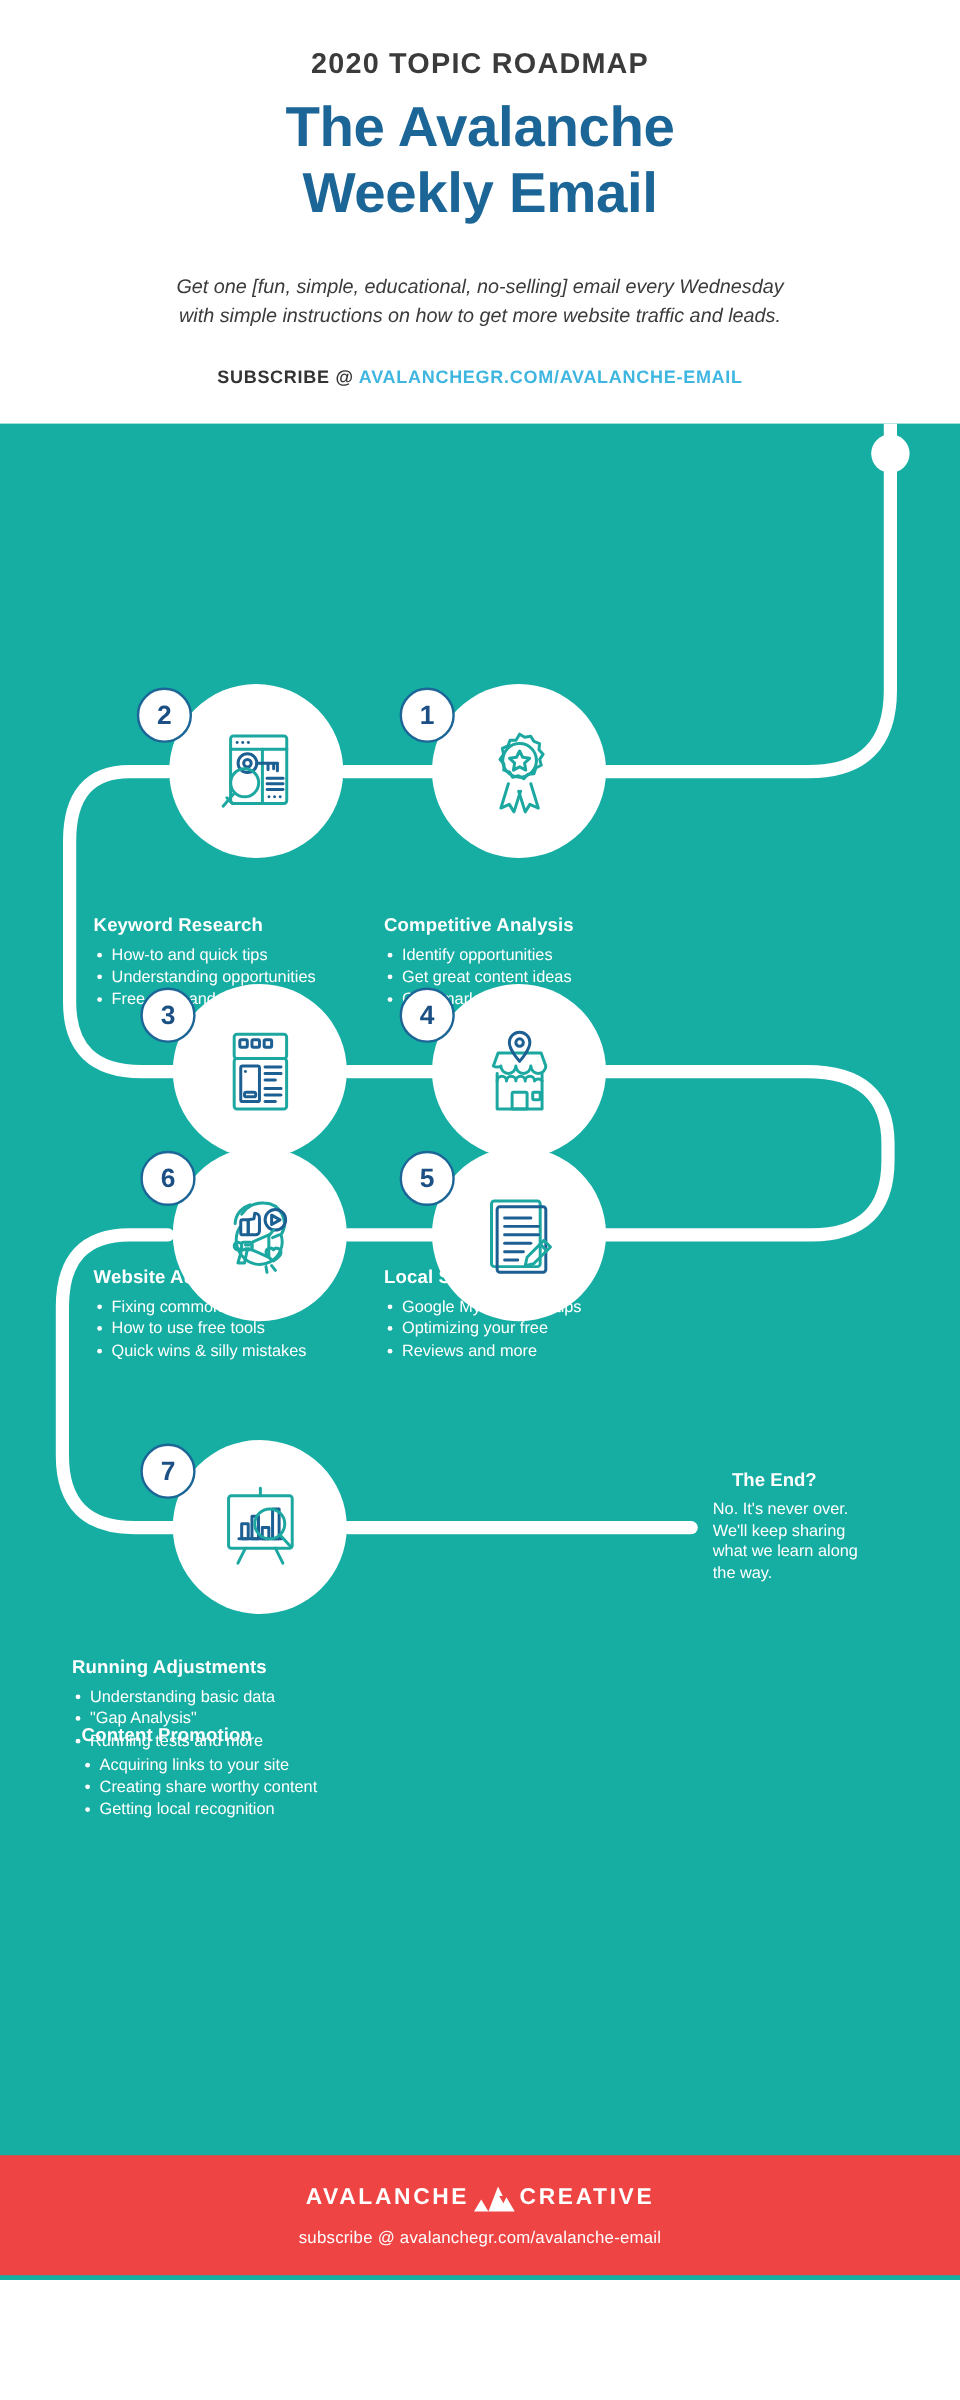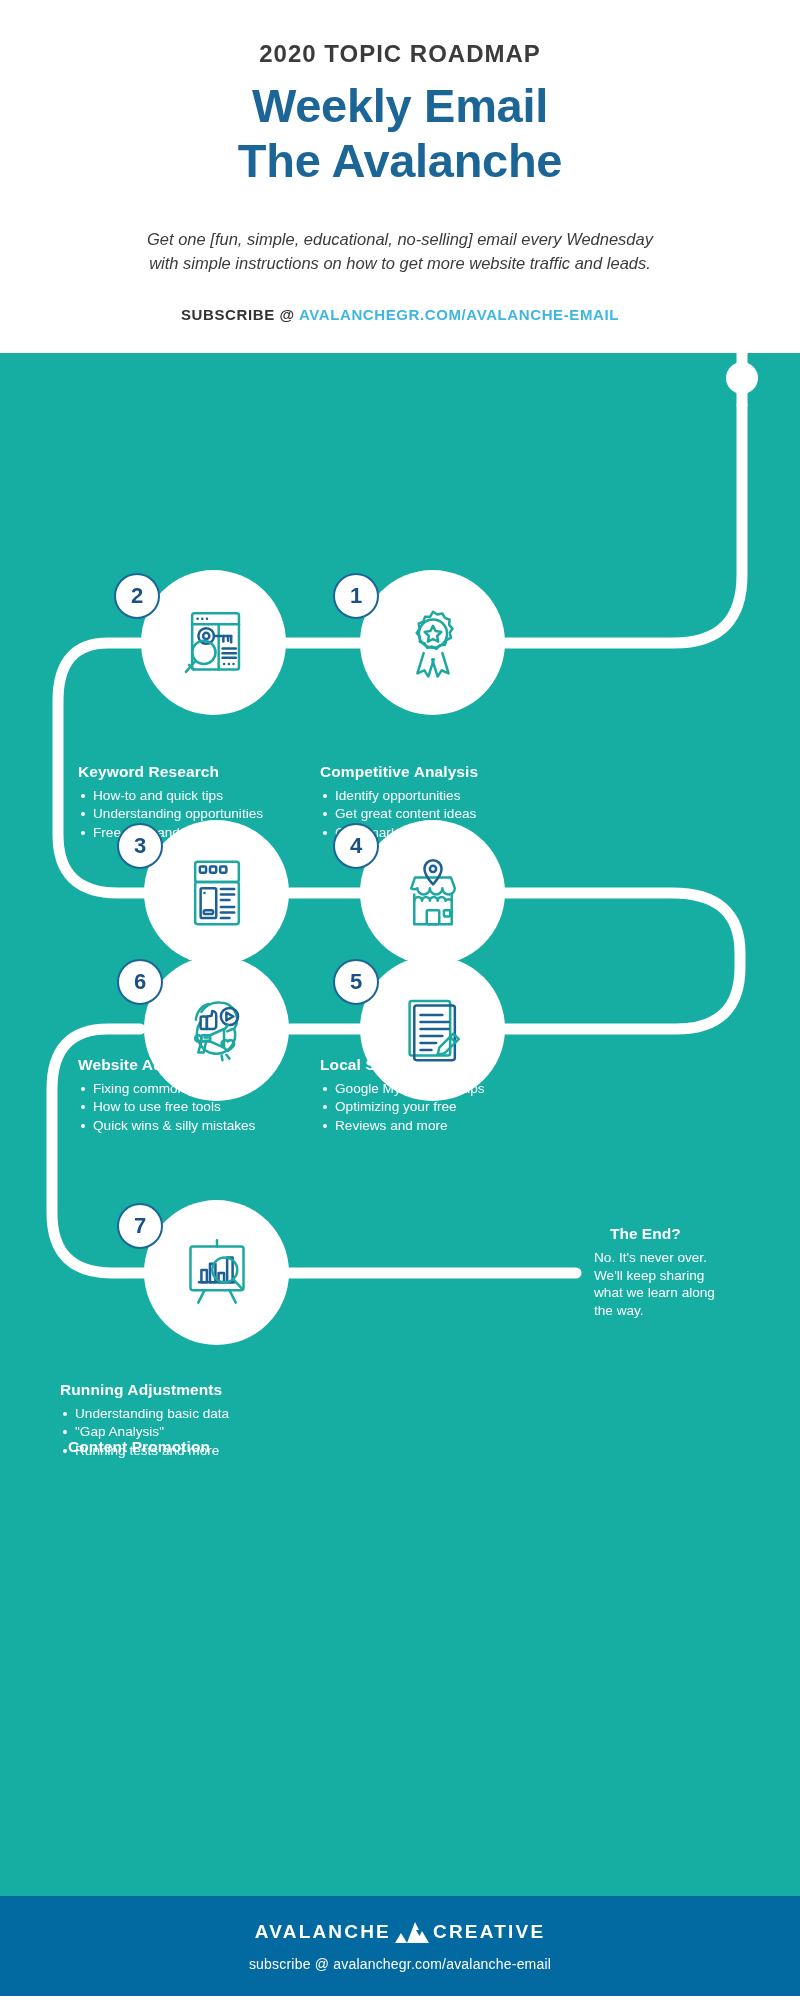--- a/index.html
+++ b/index.html
@@ -82,44 +82,44 @@
   }
   .blk.center h3{text-align:left;}
 
   
   .endnote{position:absolute;color:#ffffff;}
   .endnote h3{margin:0 0 6px 16px;font-size:15.5px;font-weight:bold;}
   .endnote p{margin:0;font-size:13.6px;line-height:1.3;}
 
   
   .footer{
-    position:absolute;left:0;top:1896px;width:800px;height:100px;
-    background:#0369a1;text-align:center;
+    position:absolute;left:0;top:1796px;width:800px;height:100px;
+    background:#ef4444;text-align:center;
   }
   .brand{
     position:absolute;left:0;top:24px;width:800px;
     display:flex;align-items:center;justify-content:center;gap:4px;
     color:#ffffff;font-size:19px;font-weight:bold;letter-spacing:2.2px;
   }
   .brand .mtn{display:inline-block;width:34px;height:24px;}
   .foot-sub{
     position:absolute;left:0;top:60px;width:800px;
     color:#ffffff;font-size:14px;letter-spacing:0.2px;
   }
 </style>
 </head>
 <body>
 
 <div class="page">
 
   <div class="header">
     <div class="kicker">2020 TOPIC ROADMAP</div>
     <div class="title">
+      <div>The Avalanche</div>
       <div>Weekly Email</div>
-      <div>The Avalanche</div>
     </div>
     <div class="subtitle">
       <div>Get one [fun, simple, educational, no-selling] email every Wednesday</div>
       <div>with simple instructions on how to get more website traffic and leads.</div>
     </div>
     <div class="subscribe">
       <span>SUBSCRIBE @</span>
       <span class="url">AVALANCHEGR.COM/AVALANCHE-EMAIL</span>
     </div>
   </div>
@@ -325,20 +325,25 @@
           </g>
           <path d="M58 74 l18 -18 7 7 -18 18 -9 2z"></path>
           <line x1="72" y1="60" x2="79" y2="67"></line>
         </g>
       </svg>
       <div class="badge">5</div>
     </div>
 
     <div class="blk center" style="left:68px;top:1085px;width:285px;">
       <h3>Content Promotion</h3>
+      <ul>
+        <li>Acquiring links to your site</li>
+        <li>Creating share worthy content</li>
+        <li>Getting local recognition</li>
+      </ul>
     </div>
 
 
     <div class="node" style="left:144px;top:847px;">
       <div class="disc"></div>
       <svg class="glyph" viewBox="0 0 100 100">
         <g fill="none" stroke="#1CA8A0" stroke-width="3.2" stroke-linecap="round" stroke-linejoin="round">
           <line x1="50" y1="8" x2="50" y2="16"></line>
           <rect x="16" y="16" width="68" height="56" rx="3"></rect>
           <line x1="34" y1="72" x2="26" y2="88"></line>

